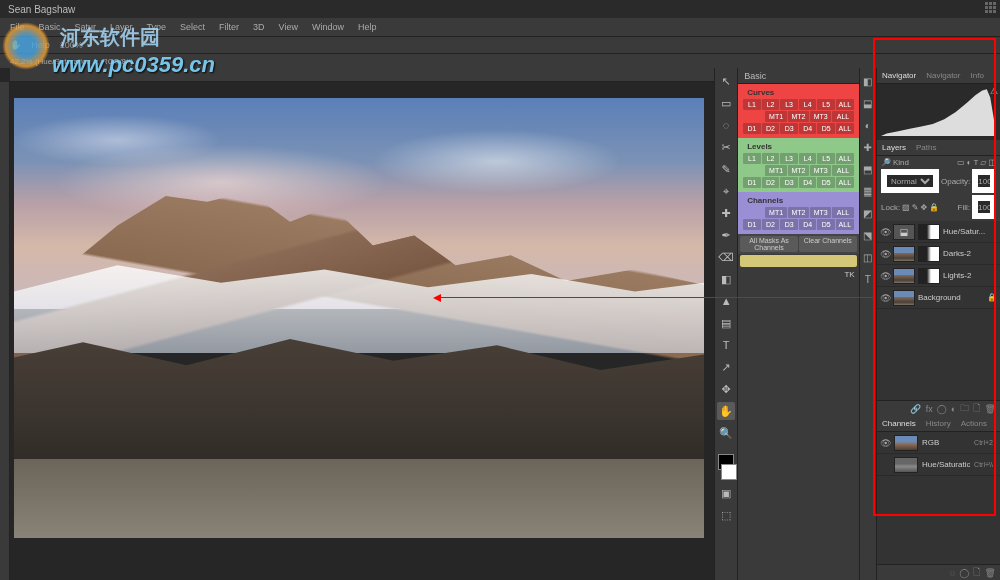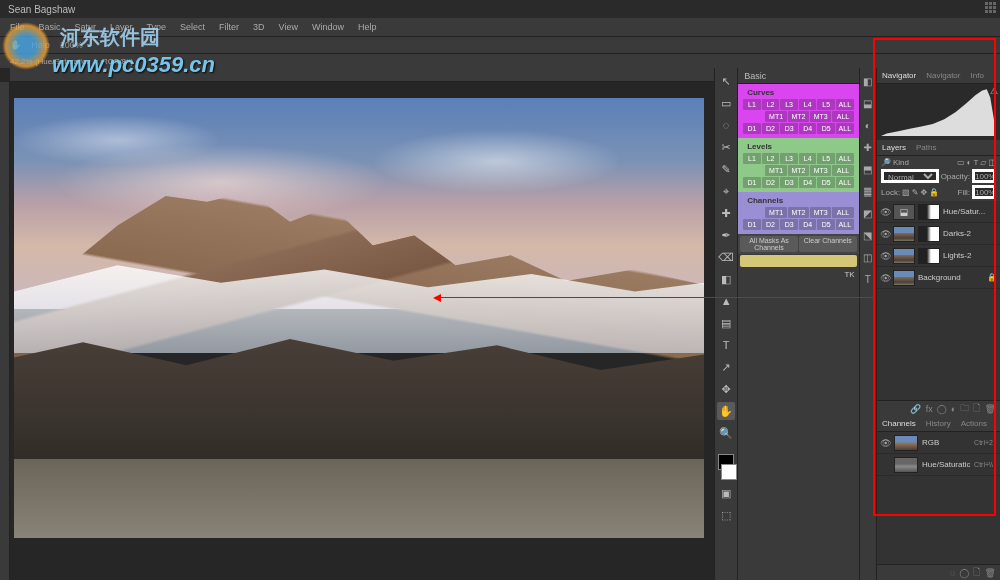--- a/index.html
+++ b/index.html
@@ -36,41 +36,41 @@
 .swatch-fg { background: #000; border: 1px solid #888; }
 .swatch-bg { background: #fff; border: 1px solid #888; margin-top: -10px; margin-left: 6px; }
 
 .midright { width: 126px; background: #3a3a3a; border-left: 1px solid #222; display: flex; flex-direction: column; }
 .basic-tab { height: 16px; display: flex; align-items: center; font-size: 9px; color: #bbb; padding: 0 6px; border-bottom: 1px solid #222; }
 
 .tk-group { padding: 3px; }
 .tk-header { font-size: 8px; font-weight: bold; text-align: left; padding: 1px 4px; color: #333; }
 .tk-row { display: flex; gap: 1px; margin-bottom: 1px; padding: 0 2px; }
 .tk-btn { flex: 1; height: 11px; background: rgba(0,0,0,0.2); font-size: 7px; display: flex; align-items: center; justify-content: center; color: #fff; border-radius: 1px; cursor: pointer; }
-.tk-curves { background: #d946ef; }
+.tk-curves { background: #ef4444; }
 .tk-levels { background: #8fc98a; }
 .tk-channels { background: #9a8fd4; }
 .tk-action-row { display: flex; gap: 1px; padding: 2px; background: #444; }
 .tk-action-btn { flex: 1; font-size: 7px; background: #5a5a5a; padding: 1px 2px; border-radius: 2px; text-align: center; cursor: pointer; }
 .tk-yellow-row { background: #d4c878; margin: 1px 2px; height: 12px; border-radius: 2px; }
 
 .iconbar { width: 18px; background: #3a3a3a; border-left: 1px solid #222; display: flex; flex-direction: column; align-items: center; gap: 8px; padding-top: 6px; }
 .iconbar-icon { width: 14px; height: 14px; font-size: 10px; color: #aaa; display: flex; align-items: center; justify-content: center; cursor: pointer; }
 
 .rightpanels { width: 124px; background: #3a3a3a; border-left: 1px solid #222; display: flex; flex-direction: column; }
 .panel-tabs { height: 16px; display: flex; align-items: center; font-size: 8px; color: #888; border-bottom: 1px solid #222; }
 .panel-tabs span { padding: 0 5px; cursor: pointer; }
 .panel-tabs span.active { color: #ddd; }
 .histogram-area { height: 56px; background: #2a2a2a; position: relative; padding: 4px; }
 .histo-svg { width: 100%; height: 100%; }
 
 .layers-panel { flex: 1; display: flex; flex-direction: column; }
 .layers-controls { padding: 2px 4px; display: flex; flex-direction: column; gap: 2px; }
 .layers-row { display: flex; align-items: center; gap: 2px; font-size: 8px; color: #aaa; }
-.layers-row select, .layers-row input { background: #2a2a2a; border: 3px solid #ffffff; color: #aaa; font-size: 8px; height: 14px; }
+.layers-row select, .layers-row input { background: #2a2a2a; border: 6px solid #ffffff; color: #aaa; font-size: 8px; height: 24px; }
 .layers-row input[type=text] { width: 24px; }
 .layer-list { background: #333; flex: 1; overflow: hidden; }
 .layer-item { display: flex; align-items: center; gap: 3px; padding: 2px 3px; border-bottom: 1px solid #2a2a2a; height: 22px; }
 .layer-eye { width: 10px; font-size: 9px; color: #aaa; cursor: pointer; }
 .layer-thumb { width: 22px; height: 16px; background: #888; border: 1px solid #222; }
 .layer-mask { width: 22px; height: 16px; background: linear-gradient(90deg, #222 40%, #fff 60%); border: 1px solid #222; }
 .layer-thumb.mountain { background: linear-gradient(180deg, #6a8ab8 40%, #8a6a55 41%, #4a4038 80%, #7a7468 100%); }
 .layer-name { font-size: 8px; color: #ccc; flex: 1; overflow: hidden; white-space: nowrap; }
 .layer-footer { height: 16px; display: flex; align-items: center; justify-content: flex-end; gap: 4px; padding: 0 4px; font-size: 9px; color: #888; border-top: 1px solid #222; }
 .layer-footer span { cursor: pointer; }

